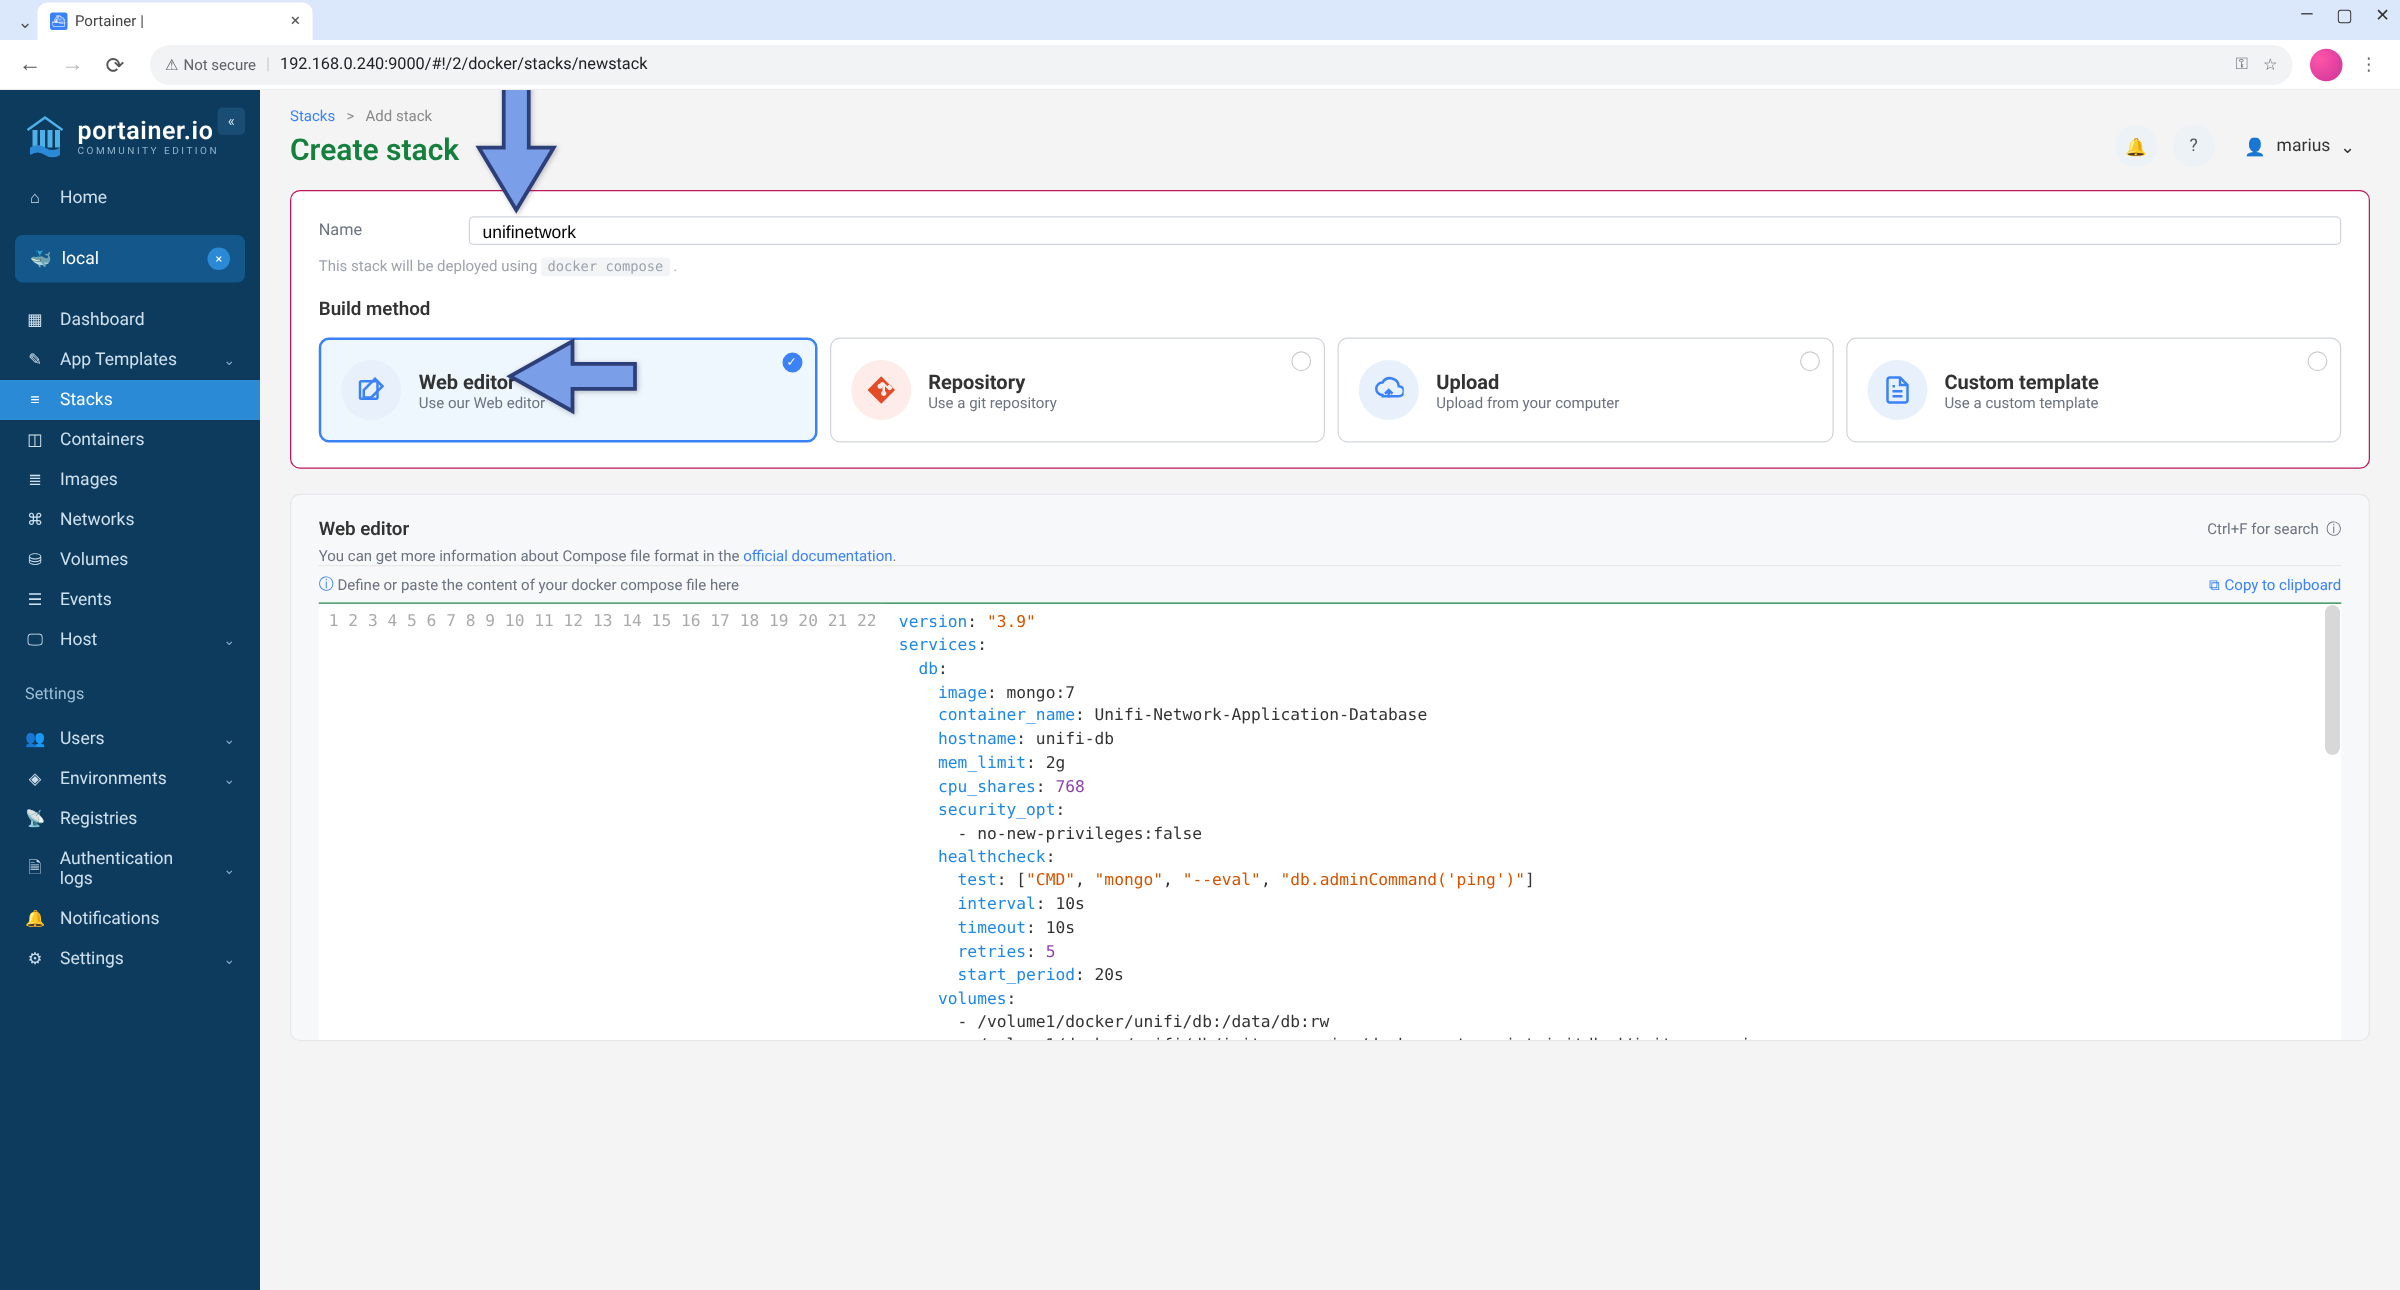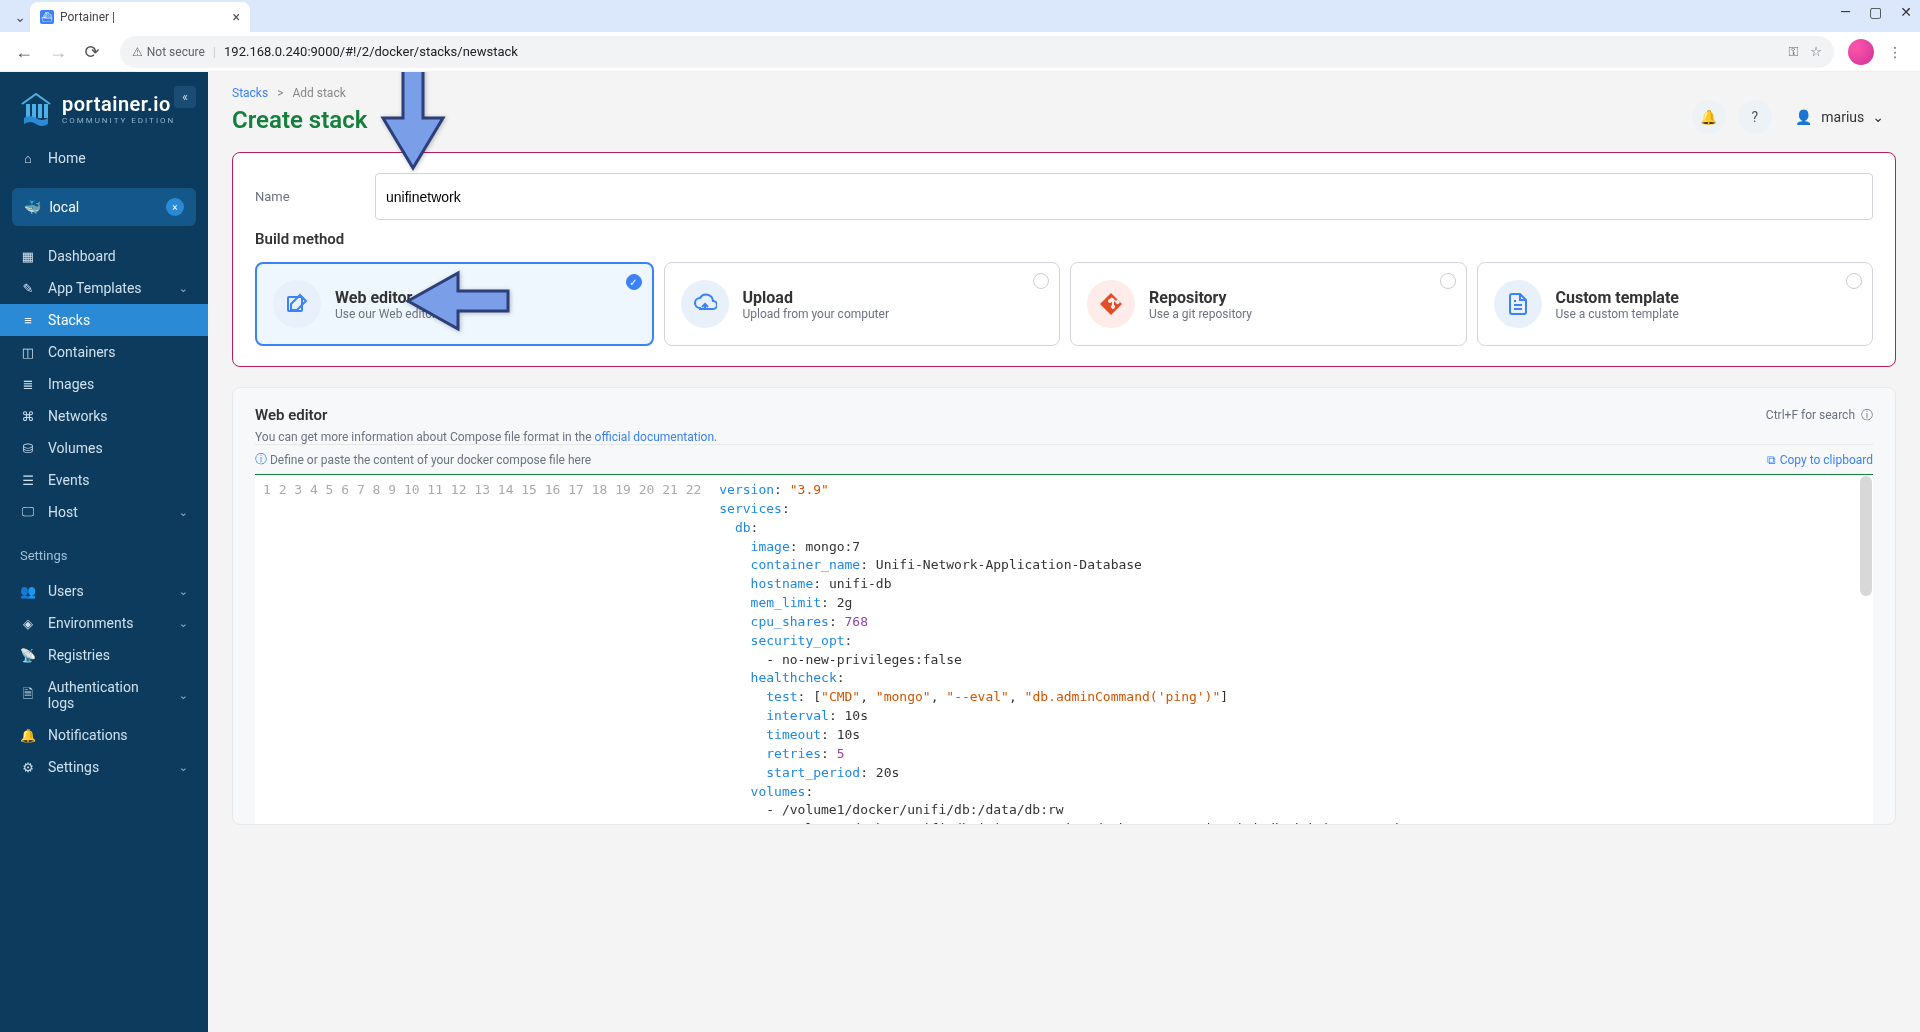--- a/index.html
+++ b/index.html
@@ -48,21 +48,21 @@
 .breadcrumb { font-size:12px; color:#888; margin-bottom:6px; }
 .breadcrumb a { color:#3b82f6; text-decoration:none; }
 .page-title { font-size:24px; font-weight:600; color:#15803d; }
 .head-actions { position:absolute; right:24px; top:28px; display:flex; align-items:center; gap:12px; }
 .head-ico { width:34px; height:34px; border-radius:50%; background:#edf2f7; display:flex; align-items:center; justify-content:center; color:#555; cursor:pointer; }
 .user-pill { display:flex; align-items:center; gap:8px; padding:6px 12px; border-radius:18px; cursor:pointer; }
 
 .card { background:#fff; border:1px solid #be185d; border-radius:8px; margin:0 24px 20px; padding:20px 22px; }
 .form-row { display:flex; align-items:center; gap:40px; margin-bottom:10px; }
 .form-label { width:80px; font-size:13px; color:#6b7280; }
-.form-input { flex:1; height:47px; border:1px solid #d1d5db; border-radius:4px; padding:0 10px; font-size:14px; }
+.form-input { flex:1; height:23px; border:1px solid #d1d5db; border-radius:4px; padding:0 10px; font-size:14px; }
 .hint { font-size:12px; color:#9ca3af; margin:6px 0 18px; }
 .hint code { background:#f3f4f6; padding:1px 5px; border-radius:3px; font-size:11px; }
 
 .section-title { font-size:15px; font-weight:600; margin:6px 0 14px; }
 
 .methods { display:flex; gap:10px; }
 .method-card { flex:1; border:1px solid #d1d5db; border-radius:8px; padding:16px; display:flex; align-items:center; gap:14px; position:relative; cursor:pointer; background:#fff; }
 .method-card.selected { border:2px solid #3b82f6; background:#eef6fe; }
 .method-icon { width:48px; height:48px; border-radius:50%; background:#e8f1fb; display:flex; align-items:center; justify-content:center; color:#3b82f6; font-size:20px; }
 .method-icon.git { background:#fdecea; color:#e34c26; }
@@ -265,59 +265,62 @@
           <span>⌄</span>
         </div>
       </div>
     </div>
 
     <div class="card" style="position:relative;">
       <div class="form-row">
         <div class="form-label">Name</div>
         <input class="form-input" value="unifinetwork" style="">
       </div>
+      <div class="hint">
+        <span>This stack will be deployed using </span><code>docker compose</code><span> .</span>
+      </div>
 
       <div class="section-title">Build method</div>
 
       <div class="methods">
         <div class="method-card selected">
           <div class="method-icon">
             <svg width="24" height="24" viewBox="0 0 24 24" fill="none" stroke="#3b82f6" stroke-width="2">
                 <rect x="3" y="5" width="14" height="14" rx="1"></rect>
                 <path d="M15 3l6 6-9 9H6v-6z"></path>
               </svg>
           </div>
           <div>
             <div class="method-title">Web editor</div>
             <div class="method-sub">Use our Web editor</div>
           </div>
           <div class="method-radio"></div>
         </div>
         <div class="method-card">
+          <div class="method-icon git">
+            <svg width="24" height="24" viewBox="0 0 24 24">
+                <path fill="#e34c26" d="M12 1l11 11-11 11L1 12 12 1zm-1 6a2 2 0 102 2v4a2 2 0 102 0V9l2 2a2 2 0 100-2l-3-3a2 2 0 00-3 1z"></path>
+              </svg>
+          </div>
+          <div>
+            <div class="method-title">Repository</div>
+            <div class="method-sub">Use a git repository</div>
+          </div>
+          <div class="method-radio"></div>
+        </div>
+        <div class="method-card">
           <div class="method-icon">
             <svg width="24" height="24" viewBox="0 0 24 24" fill="none" stroke="#3b82f6" stroke-width="2">
                 <path d="M7 16a5 5 0 010-10 7 7 0 0113 3 4 4 0 010 8H7z"></path>
                 <path d="M12 12v6M9 15l3-3 3 3"></path>
               </svg>
           </div>
           <div>
             <div class="method-title">Upload</div>
             <div class="method-sub">Upload from your computer</div>
-          </div>
-          <div class="method-radio"></div>
-        </div>
-        <div class="method-card">
-          <div class="method-icon git">
-            <svg width="24" height="24" viewBox="0 0 24 24">
-                <path fill="#e34c26" d="M12 1l11 11-11 11L1 12 12 1zm-1 6a2 2 0 102 2v4a2 2 0 102 0V9l2 2a2 2 0 100-2l-3-3a2 2 0 00-3 1z"></path>
-              </svg>
-          </div>
-          <div>
-            <div class="method-title">Repository</div>
-            <div class="method-sub">Use a git repository</div>
           </div>
           <div class="method-radio"></div>
         </div>
         <div class="method-card">
           <div class="method-icon">
             <svg width="24" height="24" viewBox="0 0 24 24" fill="none" stroke="#3b82f6" stroke-width="2">
                 <path d="M14 2H6a2 2 0 00-2 2v16a2 2 0 002 2h12a2 2 0 002-2V8z"></path>
                 <path d="M14 2v6h6M8 13h8M8 17h8M8 9h2"></path>
               </svg>
           </div>

